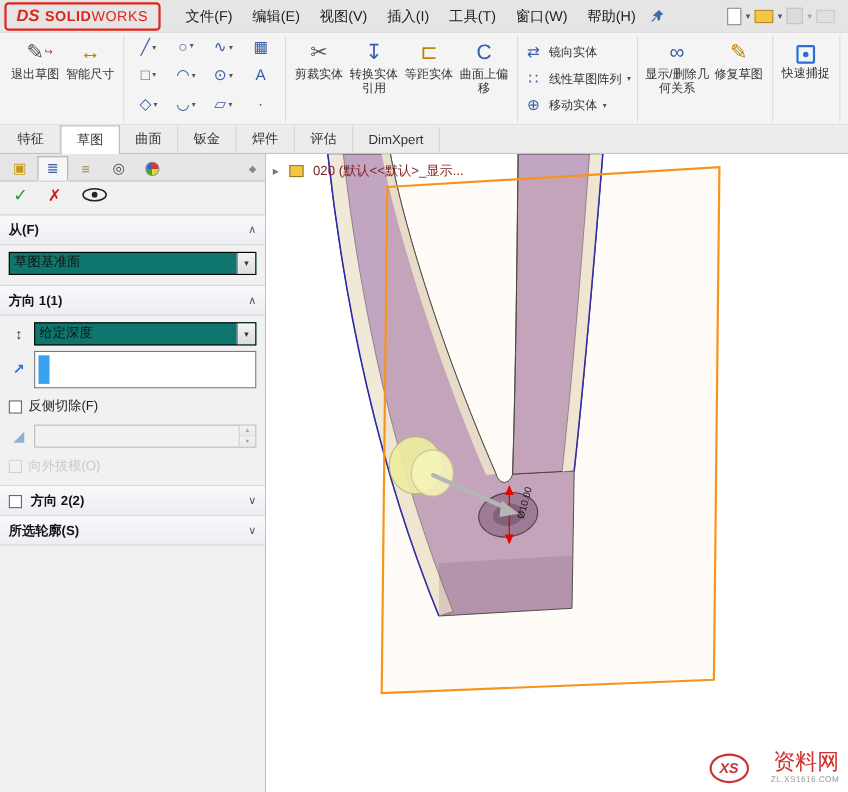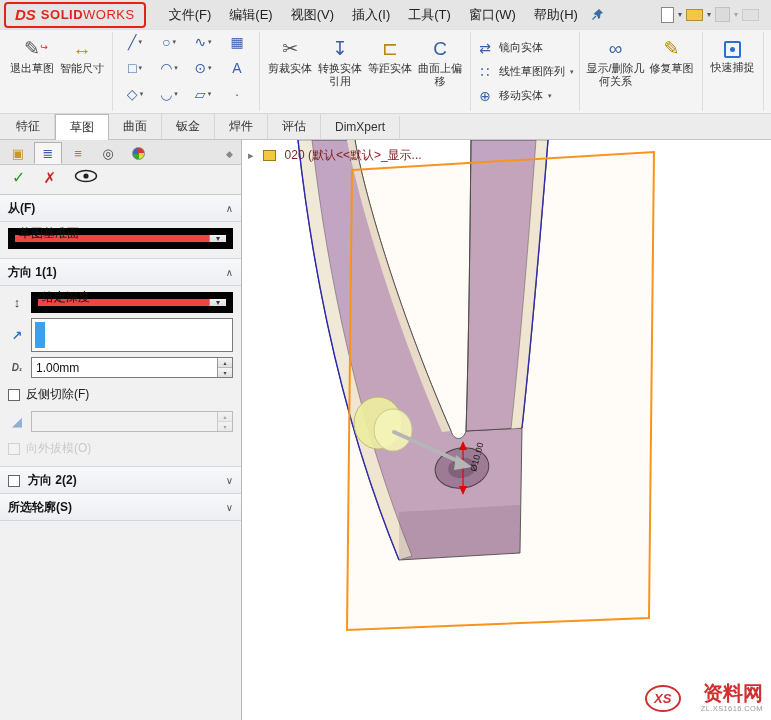--- a/index.html
+++ b/index.html
@@ -67,21 +67,21 @@
   .cxl{color:#cc2222;font-size:15px;font-weight:bold}
   .sec-h{display:flex;align-items:center;gap:6px;padding:5px 8px 4px;font-weight:bold;color:#141414;background:linear-gradient(#f8f9fb,#eceef2);border-bottom:1px solid #d2d6dc}
   .sec-h .chev{margin-left:auto;font-size:10px;color:#555;font-weight:normal}
   .sec-b{padding:6px 8px 9px;border-bottom:1px solid #d7d7d7}
   .prow{display:flex;align-items:center;gap:5px;margin-top:5px}
   .prow:first-child{margin-top:0}
   .picon{width:18px;flex:0 0 18px;text-align:center;font-style:normal;font-size:13px;color:#333}
   .picon.blue{color:#2a6fd6;font-weight:bold}
   .picon.draft{color:#8fb0d6}
   .picon.d1{font-size:10px;font-style:italic;font-weight:bold;color:#555}
-  .sel{flex:1;height:21px;background:#ef4444;border:7px solid #000000;display:flex;align-items:flex-end}
+  .sel{flex:1;height:21px;background:#0f766e;border:1px solid #000000;display:flex;align-items:flex-start}
   .sel .stext{flex:1;padding-left:4px;white-space:nowrap;overflow:hidden;color:#111}
   .dd{width:17px;align-self:stretch;background:linear-gradient(#f4f4f4,#ddd);border-left:1px solid #999;display:flex;align-items:center;justify-content:center;font-size:8px;color:#333}
   .selbox{flex:1;height:34px;background:#fff;border:1px solid #7a7a7a;padding:3px}
   .hl{width:10px;height:100%;background:#3aa0f0}
   .num{flex:1;height:21px;background:#fff;border:1px solid #7a7a7a;display:flex;align-items:center}
   .num .ntext{flex:1;padding-left:4px;color:#111}
   .num.dis{background:#f1f1f1}
   .spin{width:15px;align-self:stretch;display:flex;flex-direction:column;border-left:1px solid #999}
   .spin span{flex:1;background:linear-gradient(#f6f6f6,#dfdfdf);display:flex;align-items:center;justify-content:center;font-size:6px;color:#444}
   .spin span:first-child{border-bottom:1px solid #bbb}
@@ -94,21 +94,21 @@
   
   .viewport{flex:1;position:relative;background:#fff;overflow:hidden}
   .tree-row{position:absolute;top:7px;left:6px;display:flex;align-items:center;gap:9px;z-index:5}
   .tree-arrow{color:#777;font-size:11px}
   .part-icon{width:13px;height:11px;background:#f3c73f;border:1px solid #9a7b1e}
   .tree-label{font-size:12px;color:#7f1d1d}
   .model{position:absolute;inset:0}
   .watermark{position:absolute;right:3px;bottom:4px;display:flex;align-items:center;gap:20px;background:#fff;padding:3px 5px;z-index:6}
   .wm-logo{width:36px;height:27px;border:2px solid #d03030;border-radius:50%;display:flex;align-items:center;justify-content:center;font-style:italic;font-weight:bold;font-size:13px;color:#d03030}
   .wm-text{display:flex;flex-direction:column;align-items:flex-end}
-  .wm-site{color:#d03030;font-weight:bold;font-size:20px;line-height:21px}
+  .wm-site{color:#d03030;font-weight:normal;font-size:20px;line-height:21px}
   .wm-domain{font-size:7.5px;color:#999;letter-spacing:.4px}
 </style>
 </head>
 <body>
 
 <div class="menubar">
   <div class="logo-box">
     <span class="logo-ds">DS</span>
     <span class="logo-sw"><b>SOLID</b><span>WORKS</span></span>
   </div>
@@ -319,30 +319,20 @@
           <span class="stext">给定深度</span>
           <span class="dd">▾</span>
         </div>
       </div>
       <div class="prow">
         <i class="picon blue">↗</i>
         <div class="selbox">
           <div class="hl"></div>
         </div>
       </div>
-      <div class="prow">
-        <i class="picon d1">D₁</i>
-        <div class="num">
-          <span class="ntext">1.00mm</span>
-          <span class="spin">
-            <span>▴</span>
-            <span>▾</span>
-          </span>
-        </div>
-      </div>
       <div class="cbrow">
         <span class="cb"></span>
         <span>反侧切除(F)</span>
       </div>
       <div class="prow" style="margin-top:8px">
         <i class="picon draft">◢</i>
         <div class="num dis">
           <span class="ntext"></span>
           <span class="spin">
             <span>▴</span>

